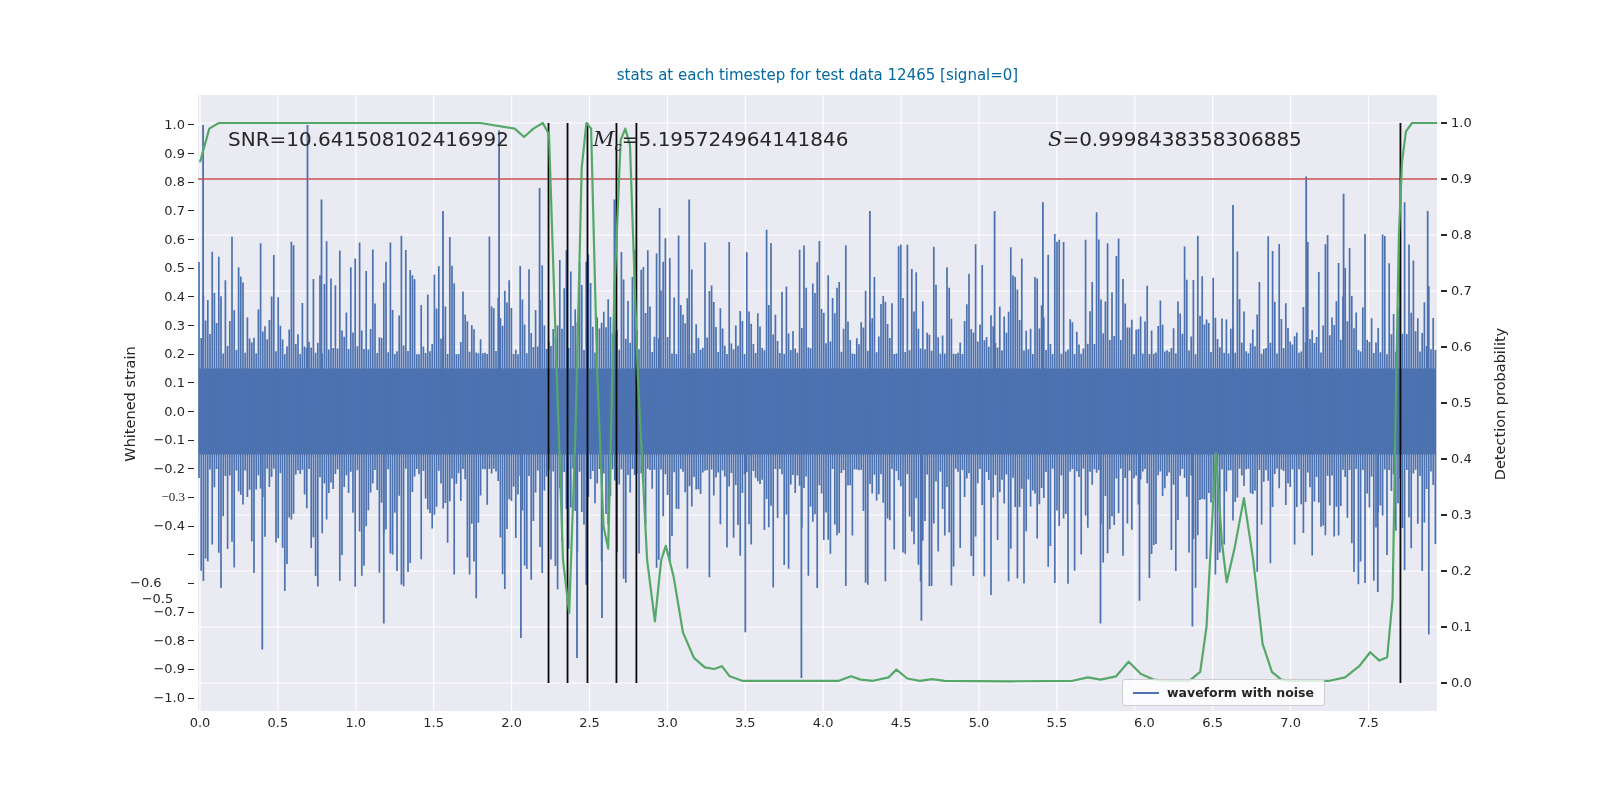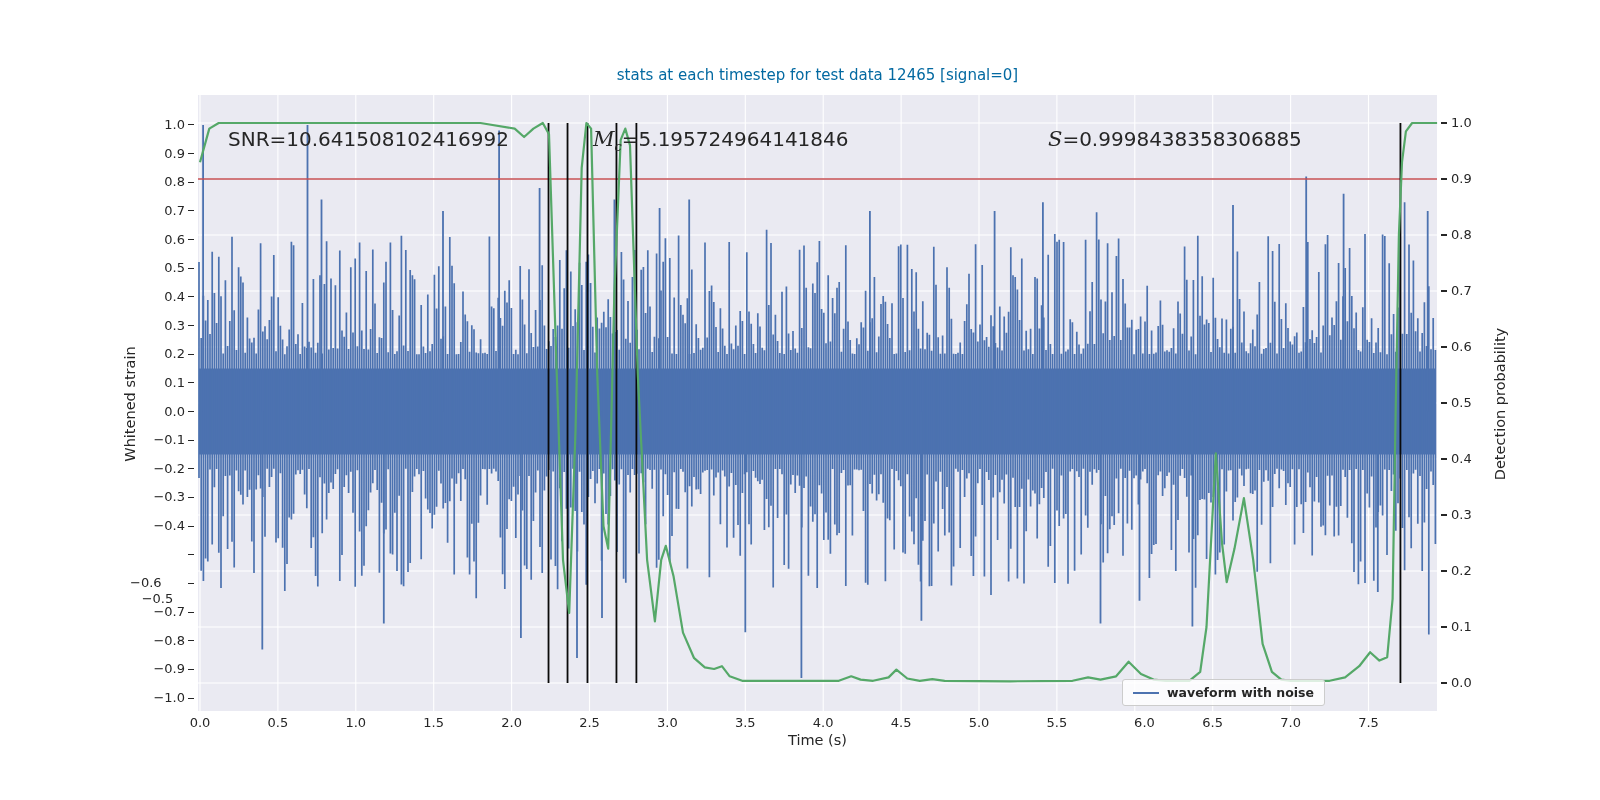--- a/index.html
+++ b/index.html
@@ -76,21 +76,21 @@
       <div class="tick-label" style="left: 130px; width: 55px; text-align: right; top: 347.18px;">0.2</div>
       <div class="tick-dash" style="left: 188px; top: 353.58px; width: 6px; height: 1.2px;"></div>
       <div class="tick-label" style="left: 130px; width: 55px; text-align: right; top: 375.84px;">0.1</div>
       <div class="tick-dash" style="left: 188px; top: 382.24px; width: 6px; height: 1.2px;"></div>
       <div class="tick-label" style="left: 130px; width: 55px; text-align: right; top: 404.5px;">0.0</div>
       <div class="tick-dash" style="left: 188px; top: 410.9px; width: 6px; height: 1.2px;"></div>
       <div class="tick-label" style="left: 130px; width: 55px; text-align: right; top: 433.16px;">−0.1</div>
       <div class="tick-dash" style="left: 188px; top: 439.56px; width: 6px; height: 1.2px;"></div>
       <div class="tick-label" style="left: 130px; width: 55px; text-align: right; top: 461.82px;">−0.2</div>
       <div class="tick-dash" style="left: 188px; top: 468.22px; width: 6px; height: 1.2px;"></div>
-      <div class="tick-label" style="left: 130px; width: 55px; text-align: right; top: 490.48px;">−0.3</div>
+      <div class="tick-label" style="left: 130px; width: 55px; text-align: right; top: 490.48px; font-family: Liberation Serif, serif;">−0.3</div>
       <div class="tick-dash" style="left: 188px; top: 496.88px; width: 6px; height: 1.2px;"></div>
       <div class="tick-label" style="left: 130px; width: 55px; text-align: right; top: 519.14px;">−0.4</div>
       <div class="tick-dash" style="left: 188px; top: 525.54px; width: 6px; height: 1.2px;"></div>
       <div class="tick-label" style="left: 130px; width: 55px; text-align: center; top: 547.8px; margin-top: 44px;">−0.5</div>
       <div class="tick-dash" style="left: 188px; top: 554.2px; width: 6px; height: 1.2px;"></div>
       <div class="tick-label" style="left: 130px; width: 55px; text-align: left; top: 576.46px;">−0.6</div>
       <div class="tick-dash" style="left: 188px; top: 582.86px; width: 6px; height: 1.2px;"></div>
       <div class="tick-label" style="left: 130px; width: 55px; text-align: right; top: 605.12px;">−0.7</div>
       <div class="tick-dash" style="left: 188px; top: 611.52px; width: 6px; height: 1.2px;"></div>
       <div class="tick-label" style="left: 130px; width: 55px; text-align: right; top: 633.78px;">−0.8</div>
@@ -132,21 +132,20 @@
       <div class="tick-label" style="left: 803.2px; width: 40px; text-align: center; top: 716px;">4.0</div>
       <div class="tick-label" style="left: 881.1px; width: 40px; text-align: center; top: 716px;">4.5</div>
       <div class="tick-label" style="left: 959px; width: 40px; text-align: center; top: 716px;">5.0</div>
       <div class="tick-label" style="left: 1036.9px; width: 40px; text-align: center; top: 716px;">5.5</div>
       <div class="tick-label" style="left: 1114.8px; width: 40px; text-align: right; top: 716px;">6.0</div>
       <div class="tick-label" style="left: 1192.7px; width: 40px; text-align: center; top: 716px;">6.5</div>
       <div class="tick-label" style="left: 1270.6px; width: 40px; text-align: center; top: 716px;">7.0</div>
       <div class="tick-label" style="left: 1348.5px; width: 40px; text-align: center; top: 716px;">7.5</div>
     </div>
 
-  <div id="xlabel" class="axis-label">Time (s)</div>
   <div id="ylabel-left" class="axis-label rot">Whitened strain</div>
   <div id="ylabel-right" class="axis-label rot">Detection probability</div>
 
   <div id="legend">
     <span class="sample" style="background: rgb(76, 114, 176);"></span>
     <span class="lbl">waveform with noise</span>
   </div>
 </div>
 
 </body></html>

